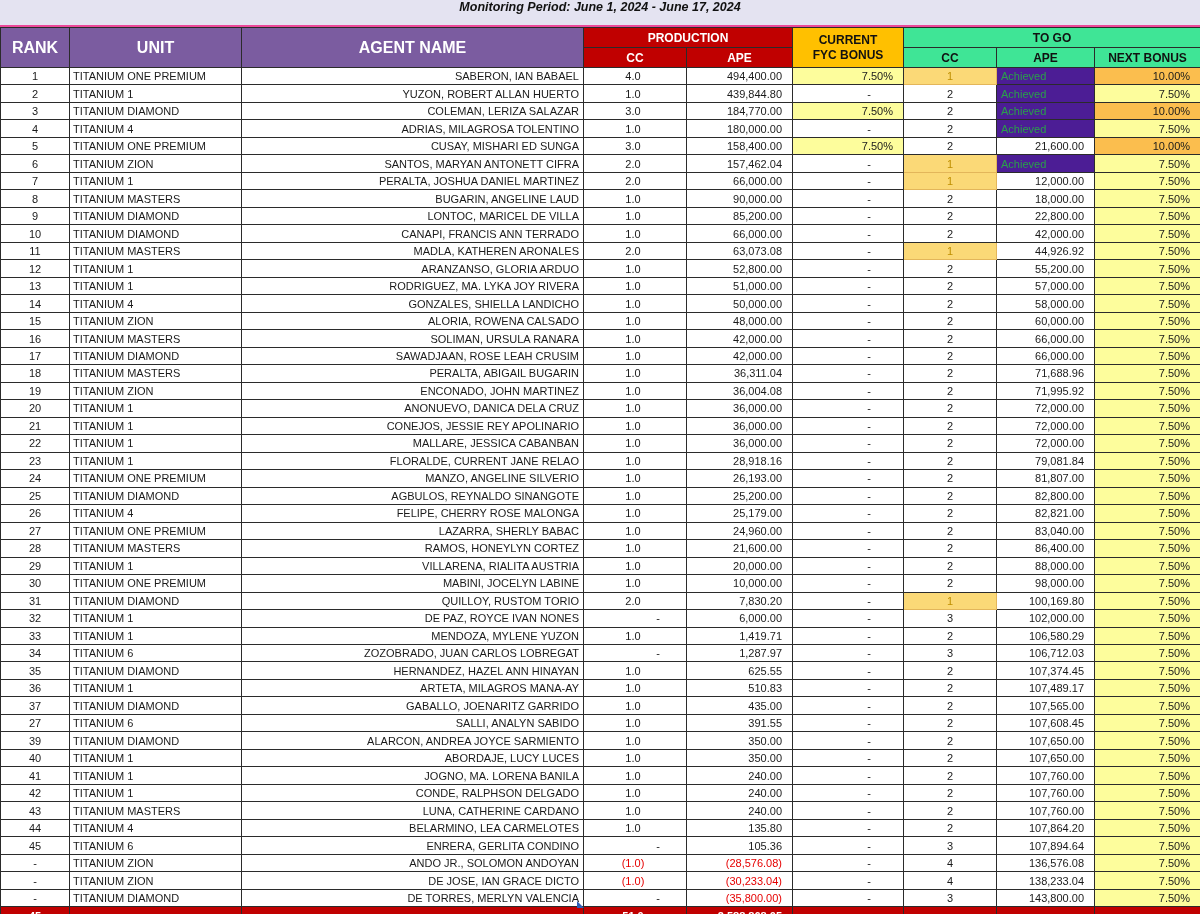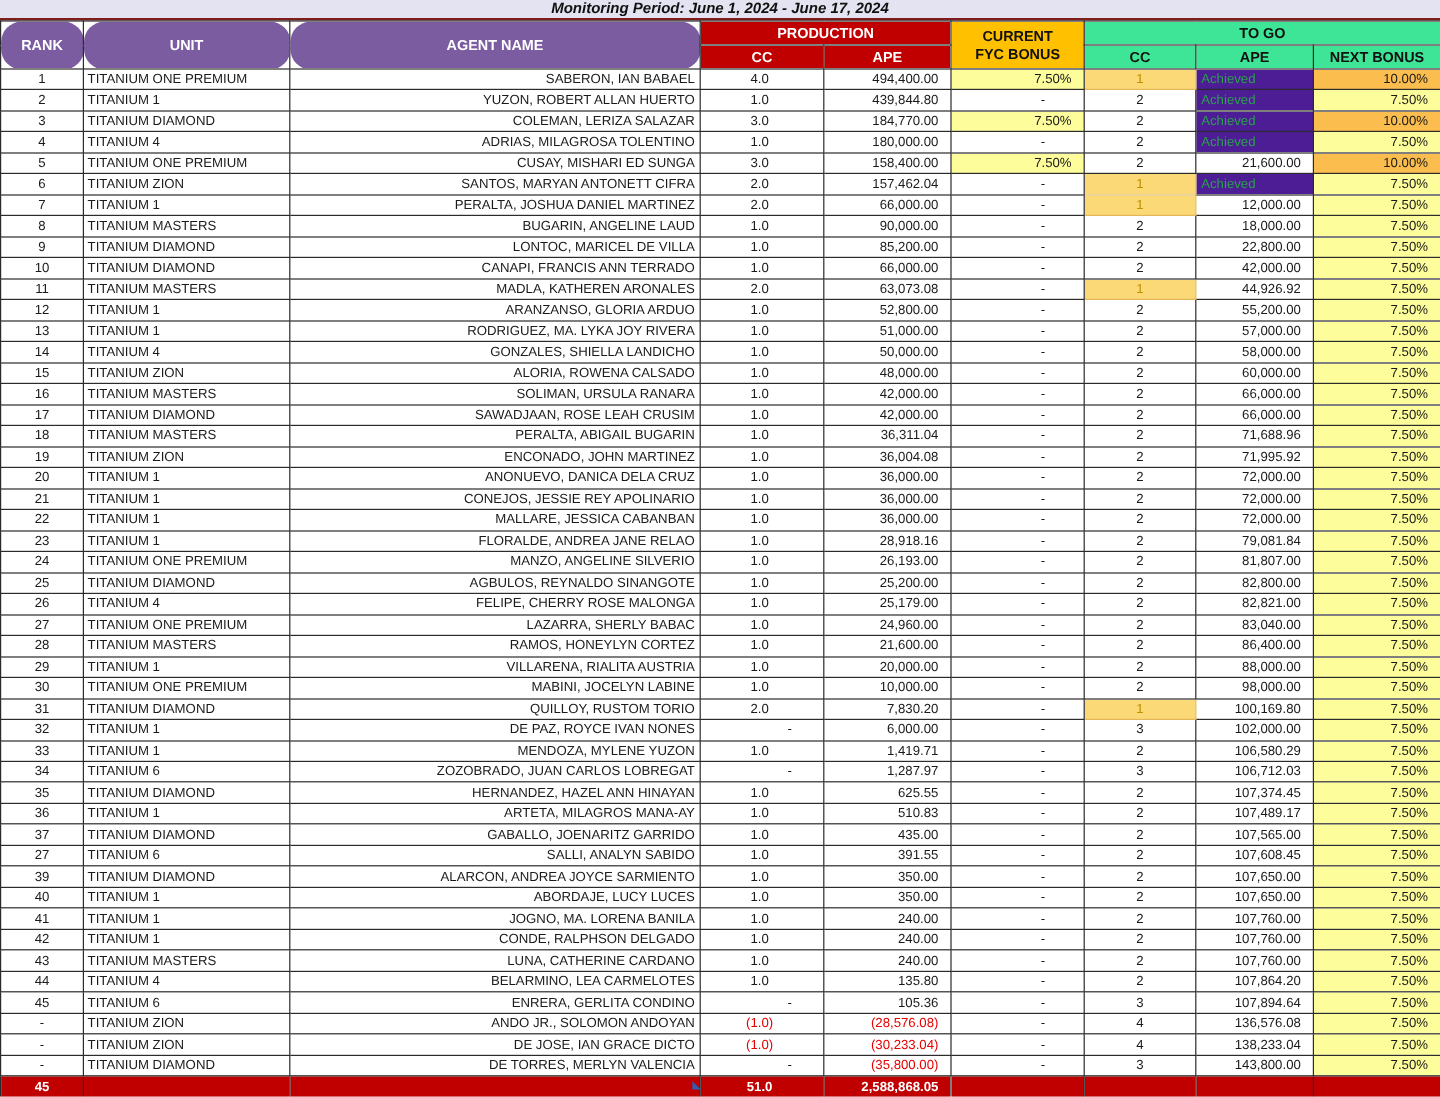--- a/index.html
+++ b/index.html
@@ -5,41 +5,41 @@
   * { margin: 0; padding: 0; box-sizing: border-box; }
   html, body { background: #fff; }
   #screen {
     position: relative;
     width: 1200px; height: 914px;
     overflow: hidden;
     font-family: "Liberation Sans", sans-serif;
     background: #fff;
   }
   #title-bar {
-    width: 1200px; height: 17px;
+    width: 1200px; height: 27px;
     background: #E4E3F1;
-    border-bottom: 2px solid #7f1d1d;
+    border-bottom: 2px solid #ec4899;
     text-align: center;
     font-size: 12.5px; font-weight: bold; font-style: italic;
     color: #111; line-height: 15px;
   }
   table {
     border-collapse: collapse;
     table-layout: fixed;
     width: 1200px;
     font-size: 11px;
     color: #1a1a1a;
   }
   th, td {
     border: 1px solid #2b2b2b;
     overflow: hidden; white-space: nowrap;
     padding: 0 4px;
   }
   thead th { font-weight: bold; }
-  .ph { background: #7B5CA0; color: #fff; font-size: 12px; border-radius: 17px; }
+  .ph { background: #7B5CA0; color: #fff; font-size: 16px; }
   .rh { background: #C00000; color: #fff; font-size: 12px; }
   .oh { background: #FFC000; color: #111; font-size: 12px; line-height: 1.25; }
   .gh { background: #3FE596; color: #111; font-size: 12px; }
   thead tr.h1 th { height: 20px; }
   thead tr.h2 th { height: 20px; }
   tbody tr { height: 17.49px; }
   tbody td { height: 17.49px; }
   .ctr  { text-align: center; }
   .lft  { text-align: left; padding-left: 3px; }
   .agent{ text-align: right; padding-left: 7px; }
@@ -341,21 +341,21 @@
           <td class="num">1.0</td>
           <td class="num-ape">36,000.00</td>
           <td class="dash-fyc">-</td>
           <td class="ctr">2</td>
           <td class="num-ape">72,000.00</td>
           <td class="num-ape next-yellow">7.50%</td>
         </tr>
         <tr>
           <td class="ctr">23</td>
           <td class="lft">TITANIUM 1</td>
-          <td class="agent">FLORALDE, ANDREA JANE RELAO</td>
+          <td class="agent">FLORALDE, CURRENT JANE RELAO</td>
           <td class="num">1.0</td>
           <td class="num-ape">28,918.16</td>
           <td class="dash-fyc">-</td>
           <td class="ctr">2</td>
           <td class="num-ape">79,081.84</td>
           <td class="num-ape next-yellow">7.50%</td>
         </tr>
         <tr>
           <td class="ctr">24</td>
           <td class="lft">TITANIUM ONE PREMIUM</td>

